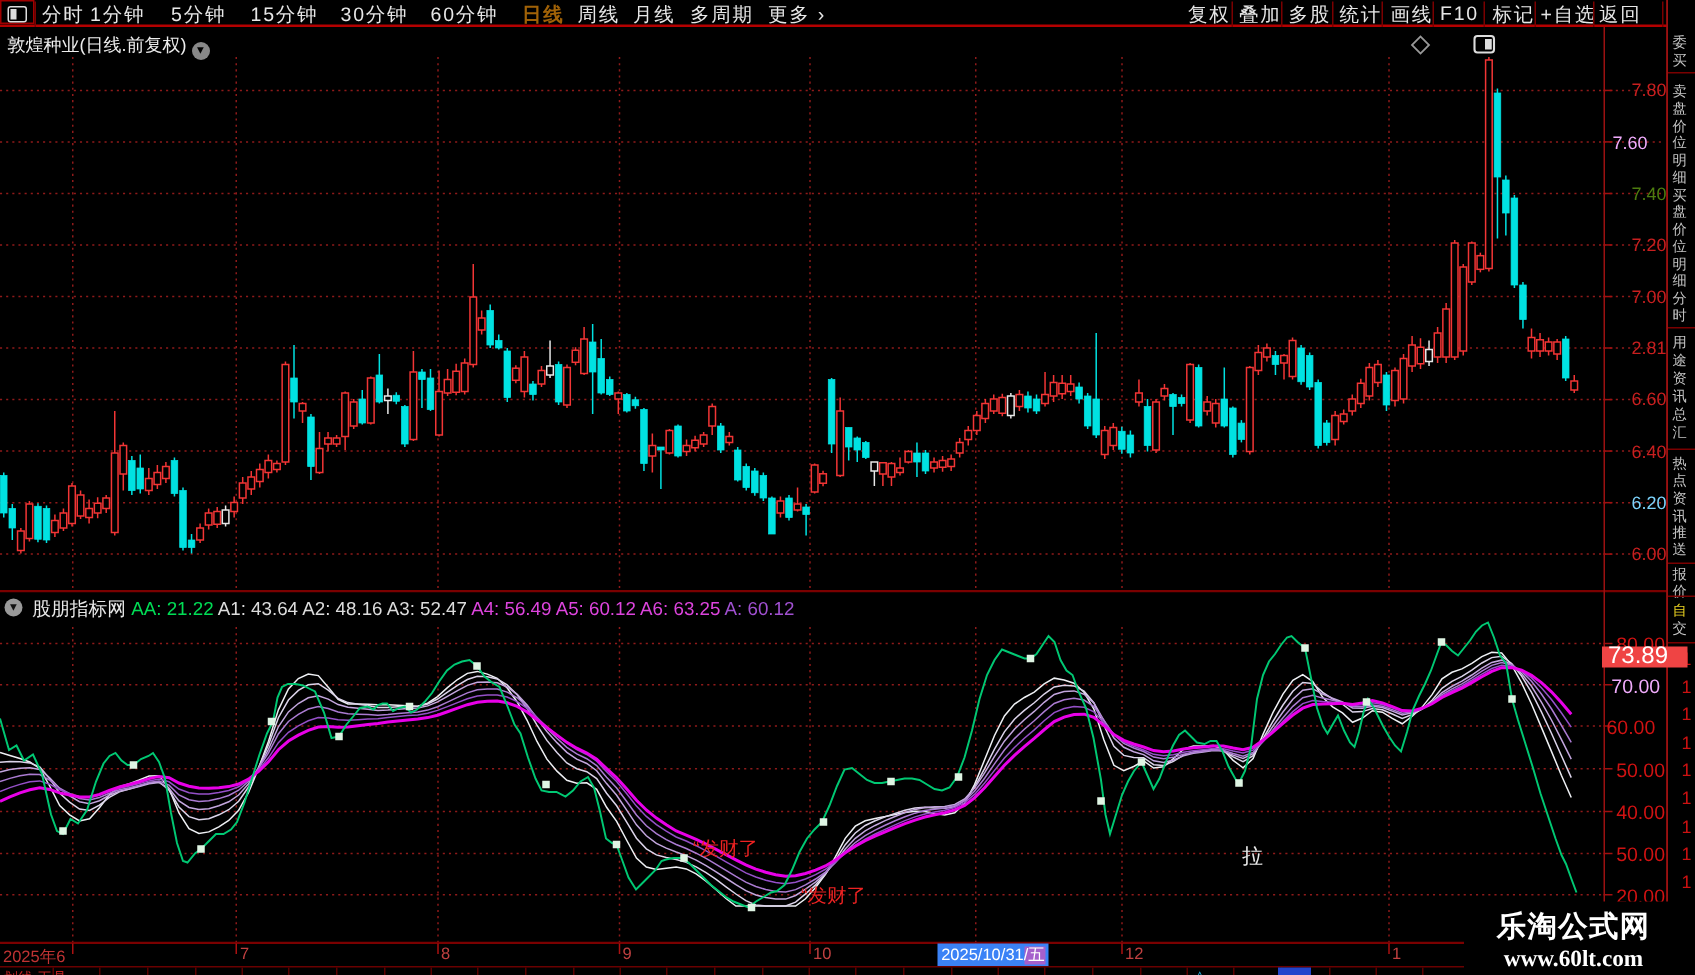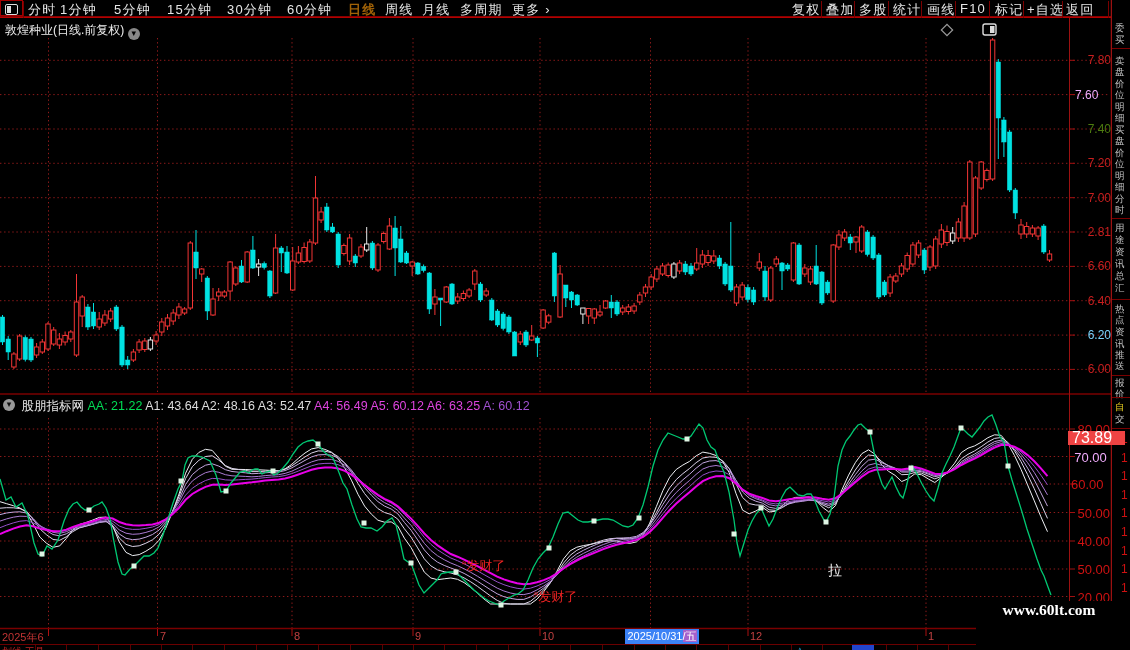--- a/index.html
+++ b/index.html
@@ -596,20 +596,21 @@
       <span class="abs" style="left:9px;top:562px;color:#cc1111;font-size:12px">1</span>
       <span class="abs" style="left:9px;top:581px;color:#cc1111;font-size:12px">1</span>
       <span class="abs" style="left:0;top:48px;width:18px;height:1px;background:#7a0000"></span>
       <span class="abs" style="left:0;top:218px;width:18px;height:1px;background:#7a0000"></span>
       <span class="abs" style="left:0;top:299px;width:18px;height:1px;background:#7a0000"></span>
       <span class="abs" style="left:0;top:375px;width:18px;height:1px;background:#7a0000"></span>
       <span class="abs" style="left:0;top:397px;width:18px;height:1px;background:#7a0000"></span>
       <span class="abs" style="left:0;top:428px;width:18px;height:1px;background:#7a0000"></span>
     </div>
     <div class="abs" style="left:976px;top:601px;width:154px;height:49px;background:#000;padding-right:8px">
+      <div style="font-family:'Liberation Serif',serif;font-weight:bold;color:#fff;font-size:19.5px;text-align:center;margin-top:3px;letter-spacing:1px">乐淘公式网</div>
       <div style="font-family:'Liberation Serif',serif;font-weight:bold;color:#fff;font-size:15.5px;text-align:center;margin-top:0px">www.60lt.com</div>
     </div>
     <div class="abs" style="left:0;top:644px;width:976px;height:6px;overflow:hidden;background:#000">
       <span class="abs" style="left:0;top:0;width:976px;height:1px;background:#6a0000"></span>
       <span class="abs" style="left:35px;top:1px;width:1px;height:5px;background:#5a0000"></span>
       <span class="abs" style="left:66px;top:1px;width:1px;height:5px;background:#5a0000"></span>
       <span class="abs" style="left:98px;top:1px;width:1px;height:5px;background:#5a0000"></span>
       <span class="abs" style="left:130px;top:1px;width:1px;height:5px;background:#5a0000"></span>
       <span class="abs" style="left:161px;top:1px;width:1px;height:5px;background:#5a0000"></span>
       <span class="abs" style="left:192px;top:1px;width:1px;height:5px;background:#5a0000"></span>

